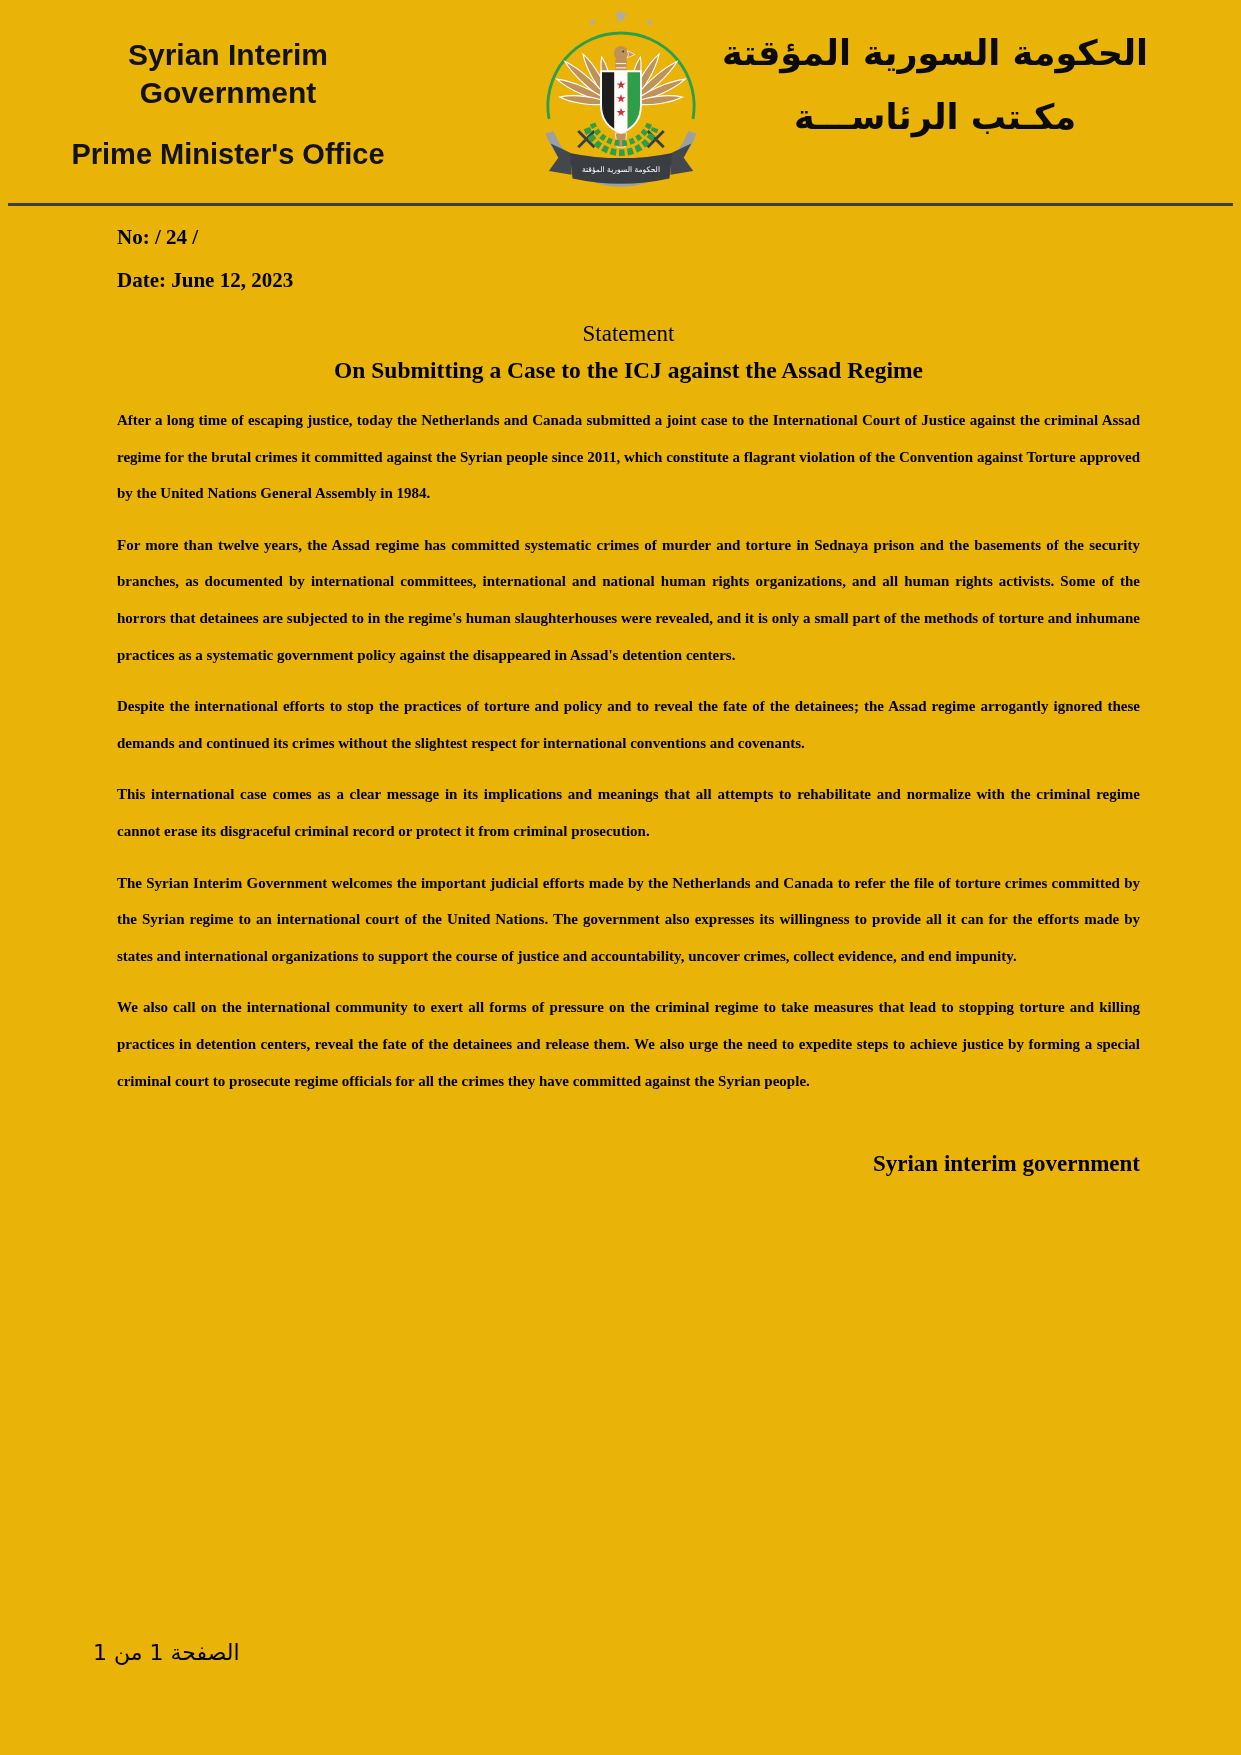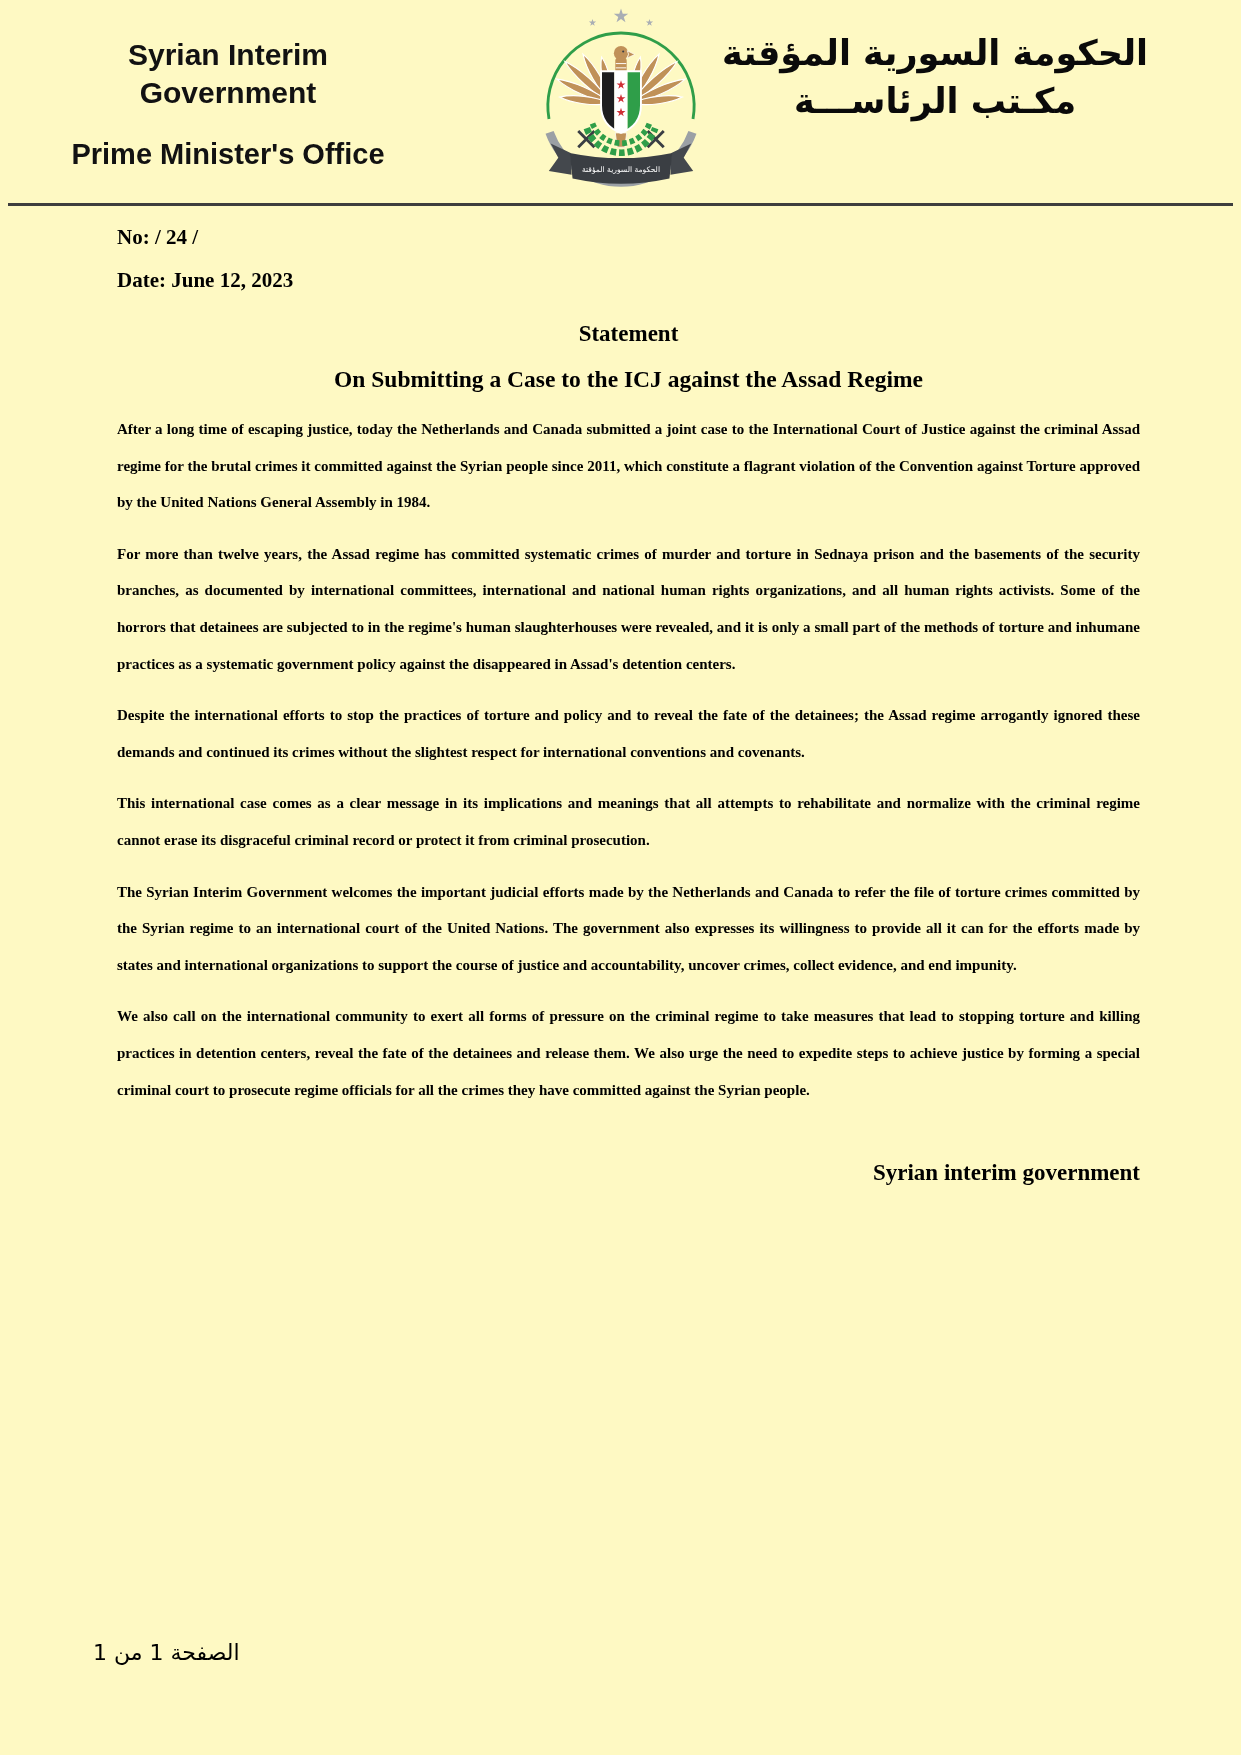--- a/index.html
+++ b/index.html
@@ -1,20 +1,20 @@
 <!DOCTYPE html>
 <html><head>
 <meta charset="utf-8">
 <style>
   html, body { margin: 0; padding: 0; background: #ffffff; }
   .page {
     position: relative;
     width: 1241px;
     height: 1755px;
-    background: #fef9c3;
+    background: #eab308;
     color: #000;
     font-family: "Liberation Serif", serif;
     overflow: hidden;
   }
 
   
   .header { position: absolute; top: 0; left: 0; width: 100%; height: 204px; }
   .org-en {
     position: absolute; left: 37px; top: 36px; width: 382px;
     text-align: center;
@@ -24,36 +24,36 @@
   .org-en .l1 { font-size: 30px; line-height: 38px; }
   .org-en .l2 { font-size: 29px; line-height: 38px; margin-top: 23px; }
 
   .org-ar {
     position: absolute; left: 715px; top: 30px; width: 440px;
     text-align: center; direction: rtl;
     font-family: "DejaVu Sans", sans-serif;
     font-weight: bold; color: #0a0a0a;
   }
   .org-ar .l1 { font-size: 35px; line-height: 46px; }
-  .org-ar .l2 { font-size: 35px; line-height: 46px; margin-top: 2px; }
+  .org-ar .l2 { font-size: 35px; line-height: 46px; margin-top: 18px; }
 
   .emblem-wrap { position: absolute; left: 50%; top: 4px; transform: translateX(-50%); }
 
   .rule {
     position: absolute; top: 203px; left: 8px; right: 8px; height: 3px;
     background: #3e3e3e;
   }
 
   
   .content { position: absolute; left: 117px; top: 224px; width: 1023px; }
   .meta-no   { font-weight: bold; font-size: 21px; line-height: 27px; margin: 0 0 10px 0; }
   .meta-date { font-weight: bold; font-size: 21px; line-height: 27px; margin: 16px 0 25px 0; }
   .doc-title {
-    text-align: center; font-weight: bold; font-size: 23px; line-height: 30px;
-    margin: 0 0 15px 0;
+    text-align: center; font-weight: normal; font-size: 23px; line-height: 30px;
+    margin: 0 0 6px 0;
   }
   .doc-subtitle {
     text-align: center; font-weight: bold; font-size: 23.5px; line-height: 30px;
     margin: 0 0 17px 0;
   }
   .body-para {
     font-size: 15px; line-height: 36.6px;
     text-align: justify; margin: 0 0 15px 0; font-weight: bold;
   }
   .signature {

